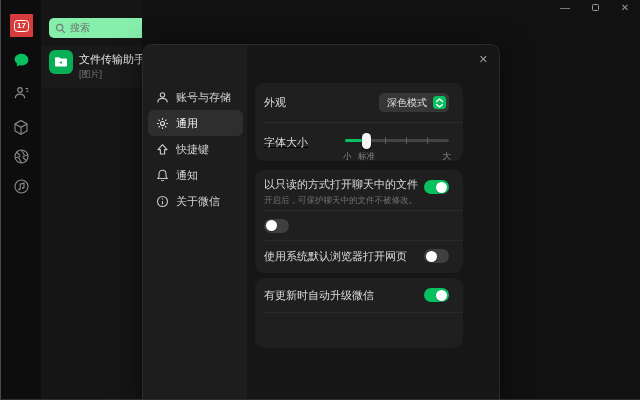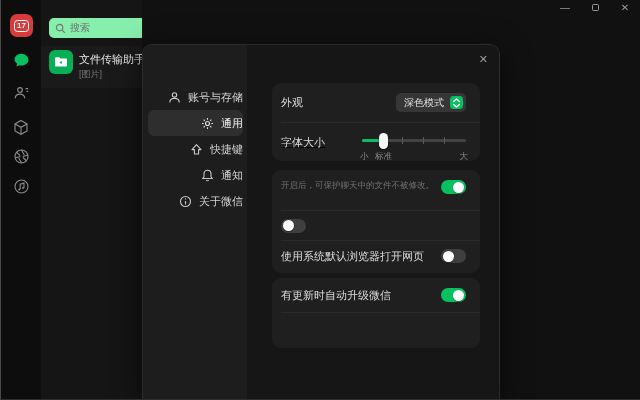--- a/index.html
+++ b/index.html
@@ -7,45 +7,45 @@
   body { font-family:"Liberation Sans","DejaVu Sans",sans-serif; overflow:hidden; }
   .window { position:relative; width:640px; height:400px; background:#111; overflow:hidden; border-left:1px solid #4a4a4a; border-bottom:1px solid #2e2e2e; }
 
   
   .win-controls { position:absolute; top:0; right:0; height:15px; display:flex; z-index:50; }
   .win-btn { width:30px; height:15px; display:flex; align-items:center; justify-content:center; color:#9a9a9a; font-size:10px; cursor:default; }
   .max-box { width:7px; height:7px; border:1px solid #9a9a9a; border-radius:1.5px; }
 
   
   .sidebar { position:absolute; left:0; top:0; width:40px; height:400px; background:#0d0d0d; z-index:5; }
-  .avatar { position:absolute; left:9px; top:14px; width:23px; height:23px; border-radius:7px; background:#d83b3b; display:flex; align-items:center; justify-content:center; }
+  .avatar { position:absolute; left:9px; top:14px; width:23px; height:23px; border-radius:1px; background:#d83b3b; display:flex; align-items:center; justify-content:center; }
   .avatar-inner { border:1.5px solid #fff; border-radius:3.5px; color:#fff; font-size:8px; font-weight:bold; line-height:10px; padding:0 2px; }
   .side-ic { position:absolute; left:50%; transform:translateX(-50%); width:18px; height:18px; display:flex; align-items:center; justify-content:center; }
 
   
   .chat-panel { position:absolute; left:40px; top:0; width:101px; height:400px; background:#151515; overflow:hidden; z-index:4; }
   .search-row { position:absolute; left:8px; top:18px; display:flex; gap:5px; }
   .search-box { width:97px; height:20px; background:#86efac; border-radius:5px; display:flex; align-items:center; gap:4px; padding:0 6px; }
   .search-box span { color:#6f6f6f; font-size:10px; }
   .chat-item { position:absolute; left:0; top:46px; width:101px; height:42px; background:#1a1a1a; }
   .chat-avatar { position:absolute; left:8px; top:4px; width:24px; height:24px; border-radius:6px; background:#06ae56; display:flex; align-items:center; justify-content:center; }
   .chat-title { position:absolute; left:38px; top:6px; width:80px; color:#e6e6e6; font-size:11px; white-space:nowrap; }
   .chat-preview { position:absolute; left:38px; top:22px; color:#767676; font-size:9px; }
 
   
   .dialog { position:absolute; left:141px; top:44px; width:358px; height:356px; background:#161616; border:1px solid #2b2b2b; border-bottom:none; border-radius:10px 10px 0 0; box-shadow:0 6px 30px rgba(0,0,0,.6); z-index:10; overflow:hidden; }
   .dlg-close { position:absolute; top:8px; right:11px; color:#9c9c9c; font-size:11px; z-index:12; cursor:default; }
 
   .dlg-menu { position:absolute; left:0; top:0; width:104px; height:356px; background:#1d1d1d; border-radius:10px 0 0 0; padding-top:39px; }
-  .menu-item { height:26px; margin:0 4px 0 5px; border-radius:6px; display:flex; align-items:center; gap:7px; padding-left:8px; color:#d5d5d5; font-size:11px;justify-content:flex-end; }
+  .menu-item { height:26px; margin:0 4px 0 5px; border-radius:6px; display:flex; align-items:center; gap:7px; padding-left:8px; color:#d5d5d5; font-size:11px; }
   .menu-item.selected { background:#2e2e2e; color:#f2f2f2; }
   .menu-item .mi-ic { width:13px; height:13px; flex:none; display:flex; }
 
   .dlg-content { position:absolute; left:104px; top:0; width:254px; height:356px; background:#161616; }
-  .card { position:absolute; left:25px; width:208px; background:#1f1f1f; border-radius:9px; overflow:hidden; }
+  .card { position:absolute; left:8px; width:208px; background:#1f1f1f; border-radius:9px; overflow:hidden; }
   .card1 { top:38px; height:78px; }
   .card2 { top:125px; height:103px; }
   .card3 { top:233px; height:70px; }
   .row { display:flex; align-items:center; justify-content:space-between; padding:0 14px 0 9px; }
   .row-label { color:#dcdcdc; font-size:11px; }
   .row-sub { color:#717171; font-size:8.5px; margin-top:3px; }
   .divider { height:1px; background:rgba(255,255,255,.055); margin:0 0 0 9px; }
 
   
   .select { height:19px; background:#363636; border-radius:5px; display:flex; align-items:center; gap:6px; padding:0 3px 0 8px; }
@@ -224,20 +224,21 @@
               <span class="sl-cur">标准</span>
               <span class="sl-max">大</span>
             </div>
           </div>
         </div>
       </div>
 
       <div class="card card2">
         <div class="row" style="height:40px; align-items:flex-start; padding-top:7px;">
           <div>
+            <div class="row-label">以只读的方式打开聊天中的文件</div>
             <div class="row-sub">开启后，可保护聊天中的文件不被修改。</div>
           </div>
           <div class="toggle" style="margin-top:3px" data-on="true">
               <span class="knob"></span>
             </div>
         </div>
         <div class="divider"></div>
         <div class="row" style="height:29px">
           <div class="toggle" data-on="false">
               <span class="knob"></span>

